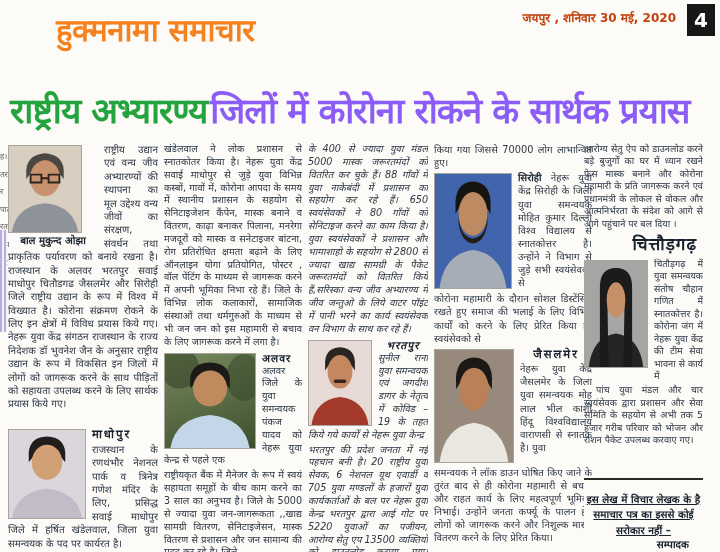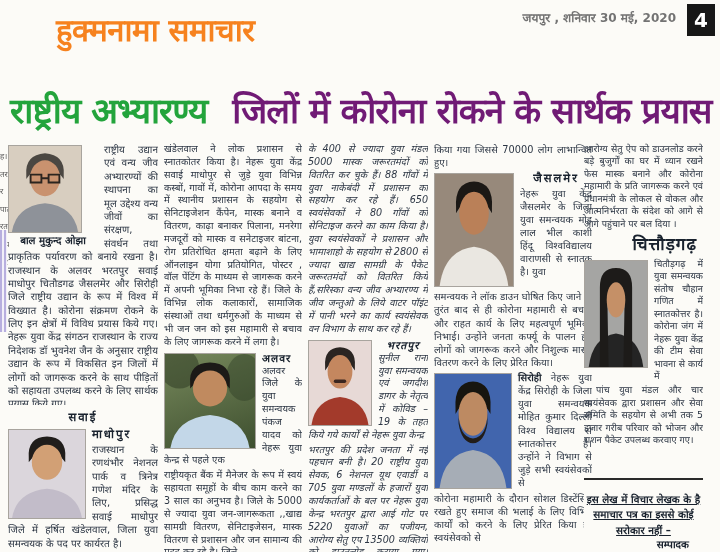--- a/index.html
+++ b/index.html
@@ -1,29 +1,29 @@
 <!DOCTYPE html>
 <html style="--orange: #f6821f; --green: #23a43c; --ink: #2c3644; --pagebg: #fcfbf7;"><head>
 <meta charset="utf-8">
 <style>
   :root{
     --orange:#f6821f; --green:#23a43c; --ink:#2c3644; --pagebg:#fcfbf7;
   }
   html,body{margin:0;padding:0;}
   body{width:720px;height:552px;overflow:hidden;background:var(--pagebg);
        font-family:"DejaVu Sans","Liberation Sans",sans-serif;position:relative;}
-  .date{position:absolute;top:9px;right:44px;font-weight:bold;font-size:12px;color:#737373;}
+  .date{position:absolute;top:9px;right:44px;font-weight:bold;font-size:12px;color:#c2410c;}
   .pagenum{position:absolute;top:4px;right:5px;width:28px;height:32px;background:#171717;
            color:#fff;font-weight:bold;font-size:20px;display:flex;align-items:center;justify-content:center;}
   .masthead{position:absolute;top:8px;left:56px;font-size:31px;font-weight:bold;color:var(--orange);
             letter-spacing:-0.5px;white-space:nowrap;}
   .headline{position:absolute;top:86px;left:10px;width:706px;font-size:35px;font-weight:bold;
             white-space:nowrap;letter-spacing:-1px;}
-  .hl-green{color:var(--green);margin-right:25px;}
-  .hl-black{color:#701a75;}
+  .hl-green{color:var(--green);margin-right:3px;}
+  .hl-black{color:#8b5cf6;}
   
   .edge-text{position:absolute;left:0;top:148px;width:9px;height:400px;font-size:8px;line-height:2.2;
              color:#5a5a5a;word-break:break-all;overflow:hidden;}
   .edge-bars{position:absolute;left:0;top:230px;width:7px;height:102px;
              background:repeating-linear-gradient(90deg,#b7aede 0 2px,#f2eff9 2px 4px);}
   
   .col{position:absolute;top:143px;height:409px;overflow:hidden;text-align:justify;
        color:var(--ink);line-height:1.34;}
   .col p{margin:0 0 2px 0;}
   #col1{left:8px;width:150px;font-size:10px;}
@@ -71,21 +71,20 @@
         <path class="ph-hair" d="M24 40 Q22 12 50 10 Q78 12 76 40 L76 46 Q64 28 50 28 Q36 28 24 46 Z" style="fill: rgb(75, 71, 66);"></path>
         <ellipse class="ph-face" cx="50" cy="45" rx="21" ry="25" style="fill: rgb(201, 146, 111);"></ellipse>
         <path class="ph-shirt" d="M4 120 Q10 84 50 80 Q90 84 96 120 Z" style="fill: rgb(142, 146, 153);"></path>
         <path class="ph-glasses" d="M30 40 h15 v11 h-15 z M55 40 h15 v11 h-15 z M45 45 h10" fill="none" stroke-width="2.6" style="stroke: rgb(43, 36, 31);"></path>
       </svg>
     </div>
     <div class="cap">बाल मुकुन्द ओझा</div>
   </div>
   <p>राष्ट्रीय उद्यान एवं वन्य जीव अभ्यारण्यों की स्थापना का मूल उद्देश्य वन्य जीवों का संरक्षण, संवर्धन तथा प्राकृतिक पर्यावरण को बनाये रखना है। राजस्थान के अलवर भरतपुर सवाई माधोपुर चितौडगढ जैसलमेर और सिरोही जिले राष्ट्रीय उद्यान के रूप में विश्व में विख्यात है। कोरोना संक्रमण रोकने के लिए इन क्षेत्रों में विविध प्रयास किये गए। नेहरू युवा केंद्र संगठन राजस्थान के राज्य निदेशक डॉ भुवनेश जैन के अनुसार राष्ट्रीय उद्यान के रूप में विकसित इन जिलों में लोगों को जागरूक करने के साथ पीड़ितों को सहायता उपलब्ध करने के लिए सार्थक प्रयास किये गए।</p>
   <div class="bottom-block">
-    <div class="sec-head">सवाई</div>
     <div class="photo" style="width: 76px; height: 88px; background: rgb(219, 214, 220);">
       <svg viewBox="0 0 100 120" preserveAspectRatio="none">
         <path class="ph-hair" d="M26 38 Q24 10 50 9 Q76 10 74 38 L74 44 Q62 27 50 27 Q38 27 26 44 Z" style="fill: rgb(32, 29, 27);"></path>
         <ellipse class="ph-face" cx="50" cy="44" rx="20" ry="24" style="fill: rgb(210, 160, 117);"></ellipse>
         <path class="ph-shirt" d="M4 120 Q10 84 50 80 Q90 84 96 120 Z" style="fill: rgb(194, 188, 201);"></path>
       </svg>
     </div>
     <div class="sec-head" style="text-align:left;margin:0;">माधोपुर</div>
     <p>राजस्थान के रणथंभौर नेशनल पार्क व त्रिनेत्र गणेश मंदिर के लिए, प्रसिद्ध सवाई माधोपुर जिले में हर्षित खंडेलवाल, जिला युवा समन्वयक के पद पर कार्यरत है।</p>
   </div>
@@ -124,44 +123,44 @@
     <div class="sec-head tight" style="margin:0;">भरतपुर</div>
     <p>सुनील राना युवा समन्वयक एवं जगदीश डागर के नेतृत्व में कोविड – 19 के तहत किये गये कार्यों से नेहरू युवा केन्द्र</p>
     <div class="clear"></div>
     <p>भरतपुर की प्रदेश जनता में नई पहचान बनी है। 20 राष्ट्रीय युवा सेवक, 6 नेशनल यूथ एवार्डी व 705 युवा मण्डलों के हजारों युवा कार्यकर्ताओं के बल पर नेहरू युवा केन्द्र भरतपुर द्वारा आई गोट पर 5220 युवाओं का पजीयन, आरोग्य सेतु एप 13500 व्यक्तियों को डाउनलोड कराया गया। 13900 युवा नेहरू युवा केन्द्र से नये जोड गये। 60 गावों में सेनीटाईजेशन</p>
   </div>
 </div>
 
 <div class="col" id="col4">
   <p>किया गया जिससे 70000 लोग लाभान्वित हुए।</p>
   <div>
+    <div class="photo" style="width: 76px; height: 114px; background: rgb(65, 101, 173);">
+      <svg viewBox="0 0 100 120" preserveAspectRatio="none">
+        <path class="ph-hair" d="M27 36 Q25 9 50 8 Q75 9 73 36 L73 42 Q61 25 50 25 Q39 25 27 42 Z" style="fill: rgb(23, 21, 15);"></path>
+        <ellipse class="ph-face" cx="50" cy="42" rx="19" ry="23" style="fill: rgb(189, 138, 98);"></ellipse>
+        <path class="ph-dark" d="M31 40 Q31 66 50 68 Q69 66 69 40 L69 52 Q65 72 50 73 Q35 72 31 52 Z" style="fill: rgb(34, 29, 24);"></path>
+        <path class="ph-shirt" d="M6 120 Q12 84 50 80 Q88 84 94 120 Z" style="fill: rgb(166, 173, 182);"></path>
+      </svg>
+    </div>
+    <p><span class="inline-head">सिरोही</span><span> नेहरू युवा केंद्र सिरोही के जिला युवा समन्वयक मोहित कुमार दिल्ली विश्व विद्यालय से स्नातकोत्तर है। उन्होंने ने विभाग से जुड़े सभी स्वयंसेवकों से</span></p>
+    <div class="clear"></div>
+    <p>कोरोना महामारी के दौरान सोशल डिस्टेंसिंग रखते हुए समाज की भलाई के लिए विभिन्न कार्यों को करने के लिए प्रेरित किया है। स्वयंसेवको से</p>
+  </div>
+  <div>
     <div class="photo" style="width: 78px; height: 112px; background: rgb(151, 137, 123);">
       <svg viewBox="0 0 100 120" preserveAspectRatio="none">
         <path class="ph-hair" d="M27 36 Q25 9 50 8 Q75 9 73 36 L73 42 Q61 25 50 25 Q39 25 27 42 Z" style="fill: rgb(27, 24, 21);"></path>
         <ellipse class="ph-face" cx="50" cy="42" rx="19" ry="23" style="fill: rgb(186, 128, 88);"></ellipse>
         <path class="ph-shirt" d="M6 120 Q12 82 50 78 Q88 82 94 120 Z" style="fill: rgb(234, 231, 225);"></path>
       </svg>
     </div>
     <div class="sec-head" style="margin:0;">जैसलमेर</div>
     <p>नेहरू युवा केंद्र जैसलमेर के जिला युवा समन्वयक मोह लाल भील काशी हिंदू विश्वविद्यालय वाराणसी से स्नातक है। युवा</p>
     <div class="clear"></div>
     <p>समन्वयक ने लॉक डाउन घोषित किए जाने के तुरंत बाद से ही कोरोना महामारी से बचाव और राहत कार्य के लिए महत्वपूर्ण भूमिका निभाई। उन्होंने जनता कर्फ्यू के पालन हेतु लोगों को जागरूक करने और निशुल्क मास्क वितरण करने के लिए प्रेरित किया।</p>
-  </div>
-  <div>
-    <div class="photo" style="width: 76px; height: 114px; background: rgb(65, 101, 173);">
-      <svg viewBox="0 0 100 120" preserveAspectRatio="none">
-        <path class="ph-hair" d="M27 36 Q25 9 50 8 Q75 9 73 36 L73 42 Q61 25 50 25 Q39 25 27 42 Z" style="fill: rgb(23, 21, 15);"></path>
-        <ellipse class="ph-face" cx="50" cy="42" rx="19" ry="23" style="fill: rgb(189, 138, 98);"></ellipse>
-        <path class="ph-dark" d="M31 40 Q31 66 50 68 Q69 66 69 40 L69 52 Q65 72 50 73 Q35 72 31 52 Z" style="fill: rgb(34, 29, 24);"></path>
-        <path class="ph-shirt" d="M6 120 Q12 84 50 80 Q88 84 94 120 Z" style="fill: rgb(166, 173, 182);"></path>
-      </svg>
-    </div>
-    <p><span class="inline-head">सिरोही</span><span> नेहरू युवा केंद्र सिरोही के जिला युवा समन्वयक मोहित कुमार दिल्ली विश्व विद्यालय से स्नातकोत्तर है। उन्होंने ने विभाग से जुड़े सभी स्वयंसेवकों से</span></p>
-    <div class="clear"></div>
-    <p>कोरोना महामारी के दौरान सोशल डिस्टेंसिंग रखते हुए समाज की भलाई के लिए विभिन्न कार्यों को करने के लिए प्रेरित किया है। स्वयंसेवको से</p>
   </div>
 </div>
 
 <div class="col" id="col5">
   <p>आरोग्य सेतु ऐप को डाउनलोड करने बड़े बुजुर्गों का घर में ध्यान रखने फेस मास्क बनाने और कोरोना महामारी के प्रति जागरूक करने एवं प्रधानमंत्री के लोकल से वोकल और आत्मनिर्भरता के संदेश को आगे से आगे पहुंचाने पर बल दिया ।</p>
   <div class="head-right">चित्तौड़गढ़</div>
   <div>
     <div class="photo" style="width: 62px; height: 106px; background: rgb(165, 165, 163);">
       <svg viewBox="0 0 100 120" preserveAspectRatio="none">
         <path class="ph-shirt" d="M6 120 Q12 86 50 82 Q88 86 94 120 Z" style="fill: rgb(36, 36, 36);"></path>

